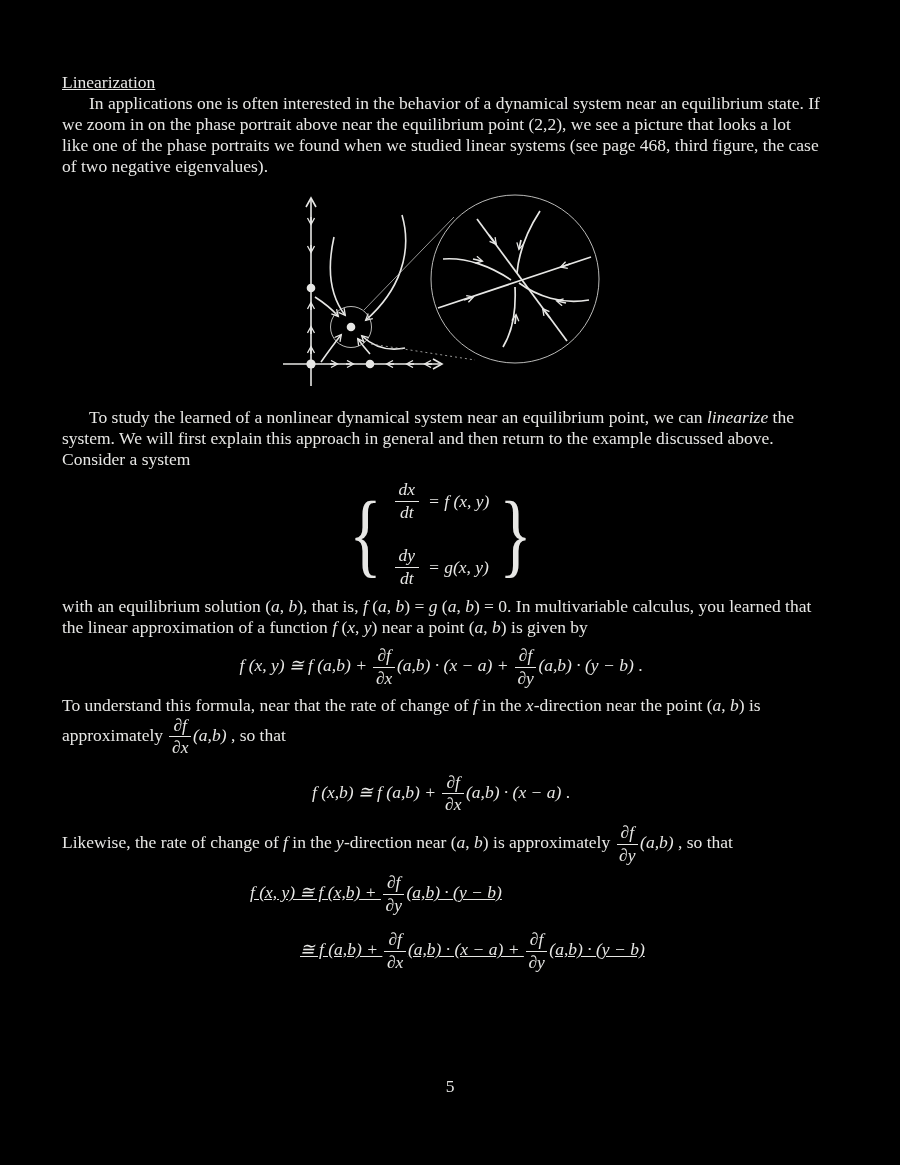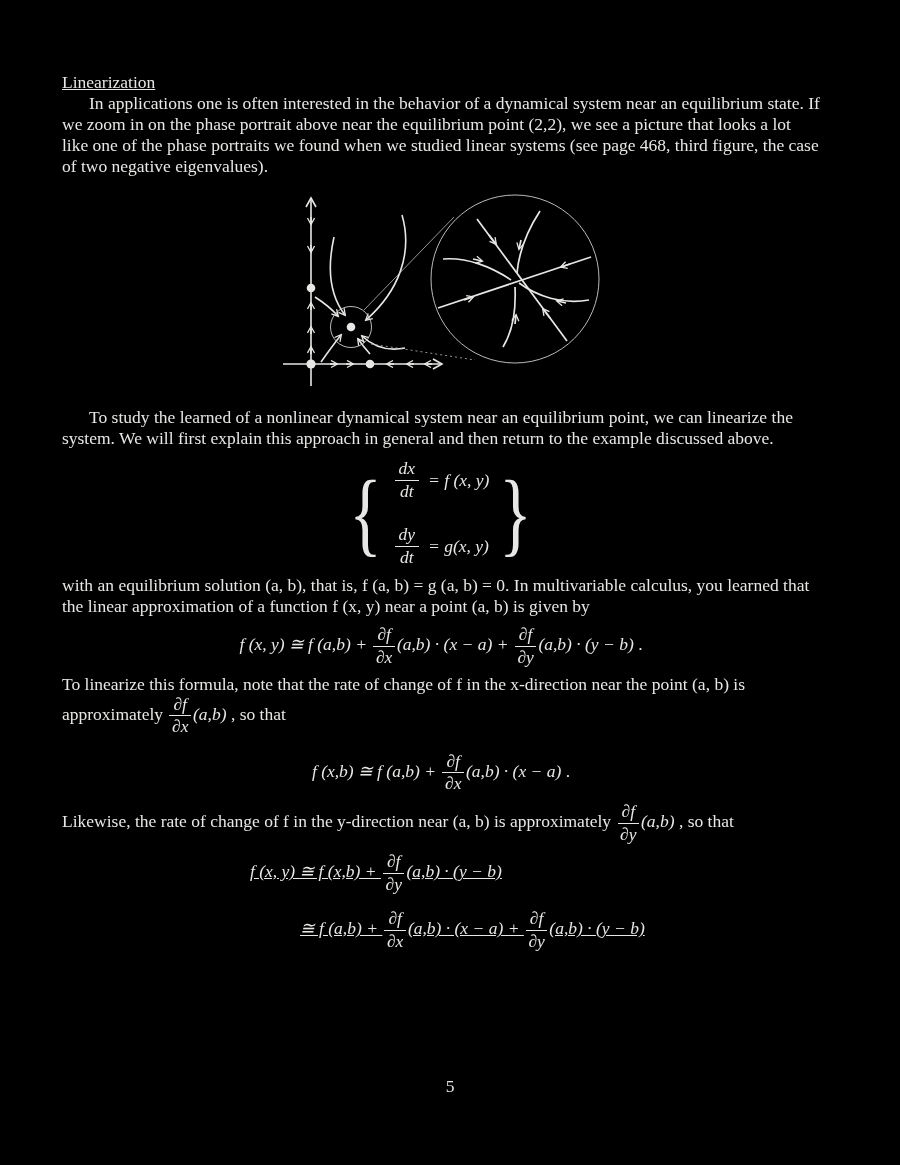--- a/index.html
+++ b/index.html
@@ -4,21 +4,21 @@
 <style>
   html,body { margin:0; padding:0; background:#000; }
   .page {
     position:relative; width:900px; height:1165px; background:#000000;
     color:#e7e7e5; font-family:"Liberation Serif", serif;
     font-size:17.5px; line-height:21px; overflow:hidden;
   }
   .content { position:absolute; left:62px; top:72px; width:758px; }
   .title { text-decoration:underline; }
   .para { text-indent:27px; }
-  .i { }
+  .i { font-style:italic; }
   .up { font-style:normal; }
   .m { font-style:italic; }
   .frac {
     display:inline-flex; flex-direction:column; align-items:center;
     vertical-align:middle; line-height:1.12; padding:0 2px; text-align:center;
   }
   .frac .num { border-bottom:1.4px solid #e7e7e5; padding:0 4px 1px; }
   .frac .den { padding-top:1px; }
   .figure-wrap { margin:16px 0 0 215px; width:332px; height:196px; }
   .eq { text-align:center; font-style:italic; }
@@ -99,20 +99,21 @@
           <line x1="196" y1="66" x2="205" y2="68" marker-end="url(#av)"></line>
           <path d="M226,154 C237,136 239,115 238,94"></path>
           <line x1="238" y1="131" x2="239" y2="122" marker-end="url(#av)"></line>
           <path d="M312,107 C285,112 260,103 242,90"></path>
           <line x1="289" y1="110" x2="280" y2="108" marker-end="url(#av)"></line>
         </g>
       </svg>
     </div>
 
     <div class="para mt18"><span>To study the learned of a nonlinear dynamical system near an equilibrium point, we can </span><span class="i">linearize</span><span> the system. We will first explain this approach in general and then return to the example discussed above.</span></div>
+    <div>Consider a system</div>
 
     <div class="system">
       <span class="brace">{</span>
       <div class="sysrows">
         <div class="sysrow">
           <span class="frac">
               <span class="num">dx</span>
               <span class="den">dt</span>
             </span>
           <span class="rhs">= f (x, y)</span>
@@ -131,21 +132,21 @@
     <div class="mt8"><span>with an equilibrium solution (</span><span class="i">a</span><span>, </span><span class="i">b</span><span>), that is, </span><span class="i">f</span><span> (</span><span class="i">a</span><span>, </span><span class="i">b</span><span>) = </span><span class="i">g</span><span> (</span><span class="i">a</span><span>, </span><span class="i">b</span><span>) = 0. In multivariable calculus, you learned that the linear approximation of a function </span><span class="i">f</span><span> (</span><span class="i">x</span><span>, </span><span class="i">y</span><span>) near a point (</span><span class="i">a</span><span>, </span><span class="i">b</span><span>) is given by</span></div>
 
     <div class="eq mt8"><span>f (x, y) ≅ f (a,b) + </span><span class="frac">
           <span class="num">∂f</span>
           <span class="den">∂x</span>
         </span><span>(a,b) · (x − a) + </span><span class="frac">
           <span class="num">∂f</span>
           <span class="den">∂y</span>
         </span><span>(a,b) · (y − b)</span><span class="up"> .</span></div>
 
-    <div class="mt6"><span>To linearize this formula, note that the rate of change of </span><span class="i">f</span><span> in the </span><span class="i">x</span><span>-direction near the point (</span><span class="i">a</span><span>, </span><span class="i">b</span><span>) is</span></div>
+    <div class="mt6"><span>To understand this formula, near that the rate of change of </span><span class="i">f</span><span> in the </span><span class="i">x</span><span>-direction near the point (</span><span class="i">a</span><span>, </span><span class="i">b</span><span>) is</span></div>
     <div class="tallline"><span>approximately </span><span class="frac m">
           <span class="num">∂f</span>
           <span class="den">∂x</span>
         </span><span class="m">(a,b)</span><span> , so that</span></div>
 
     <div class="eq mt4"><span>f (x,b) ≅ f (a,b) + </span><span class="frac">
           <span class="num">∂f</span>
           <span class="den">∂x</span>
         </span><span>(a,b) · (x − a)</span><span class="up"> .</span></div>
 

